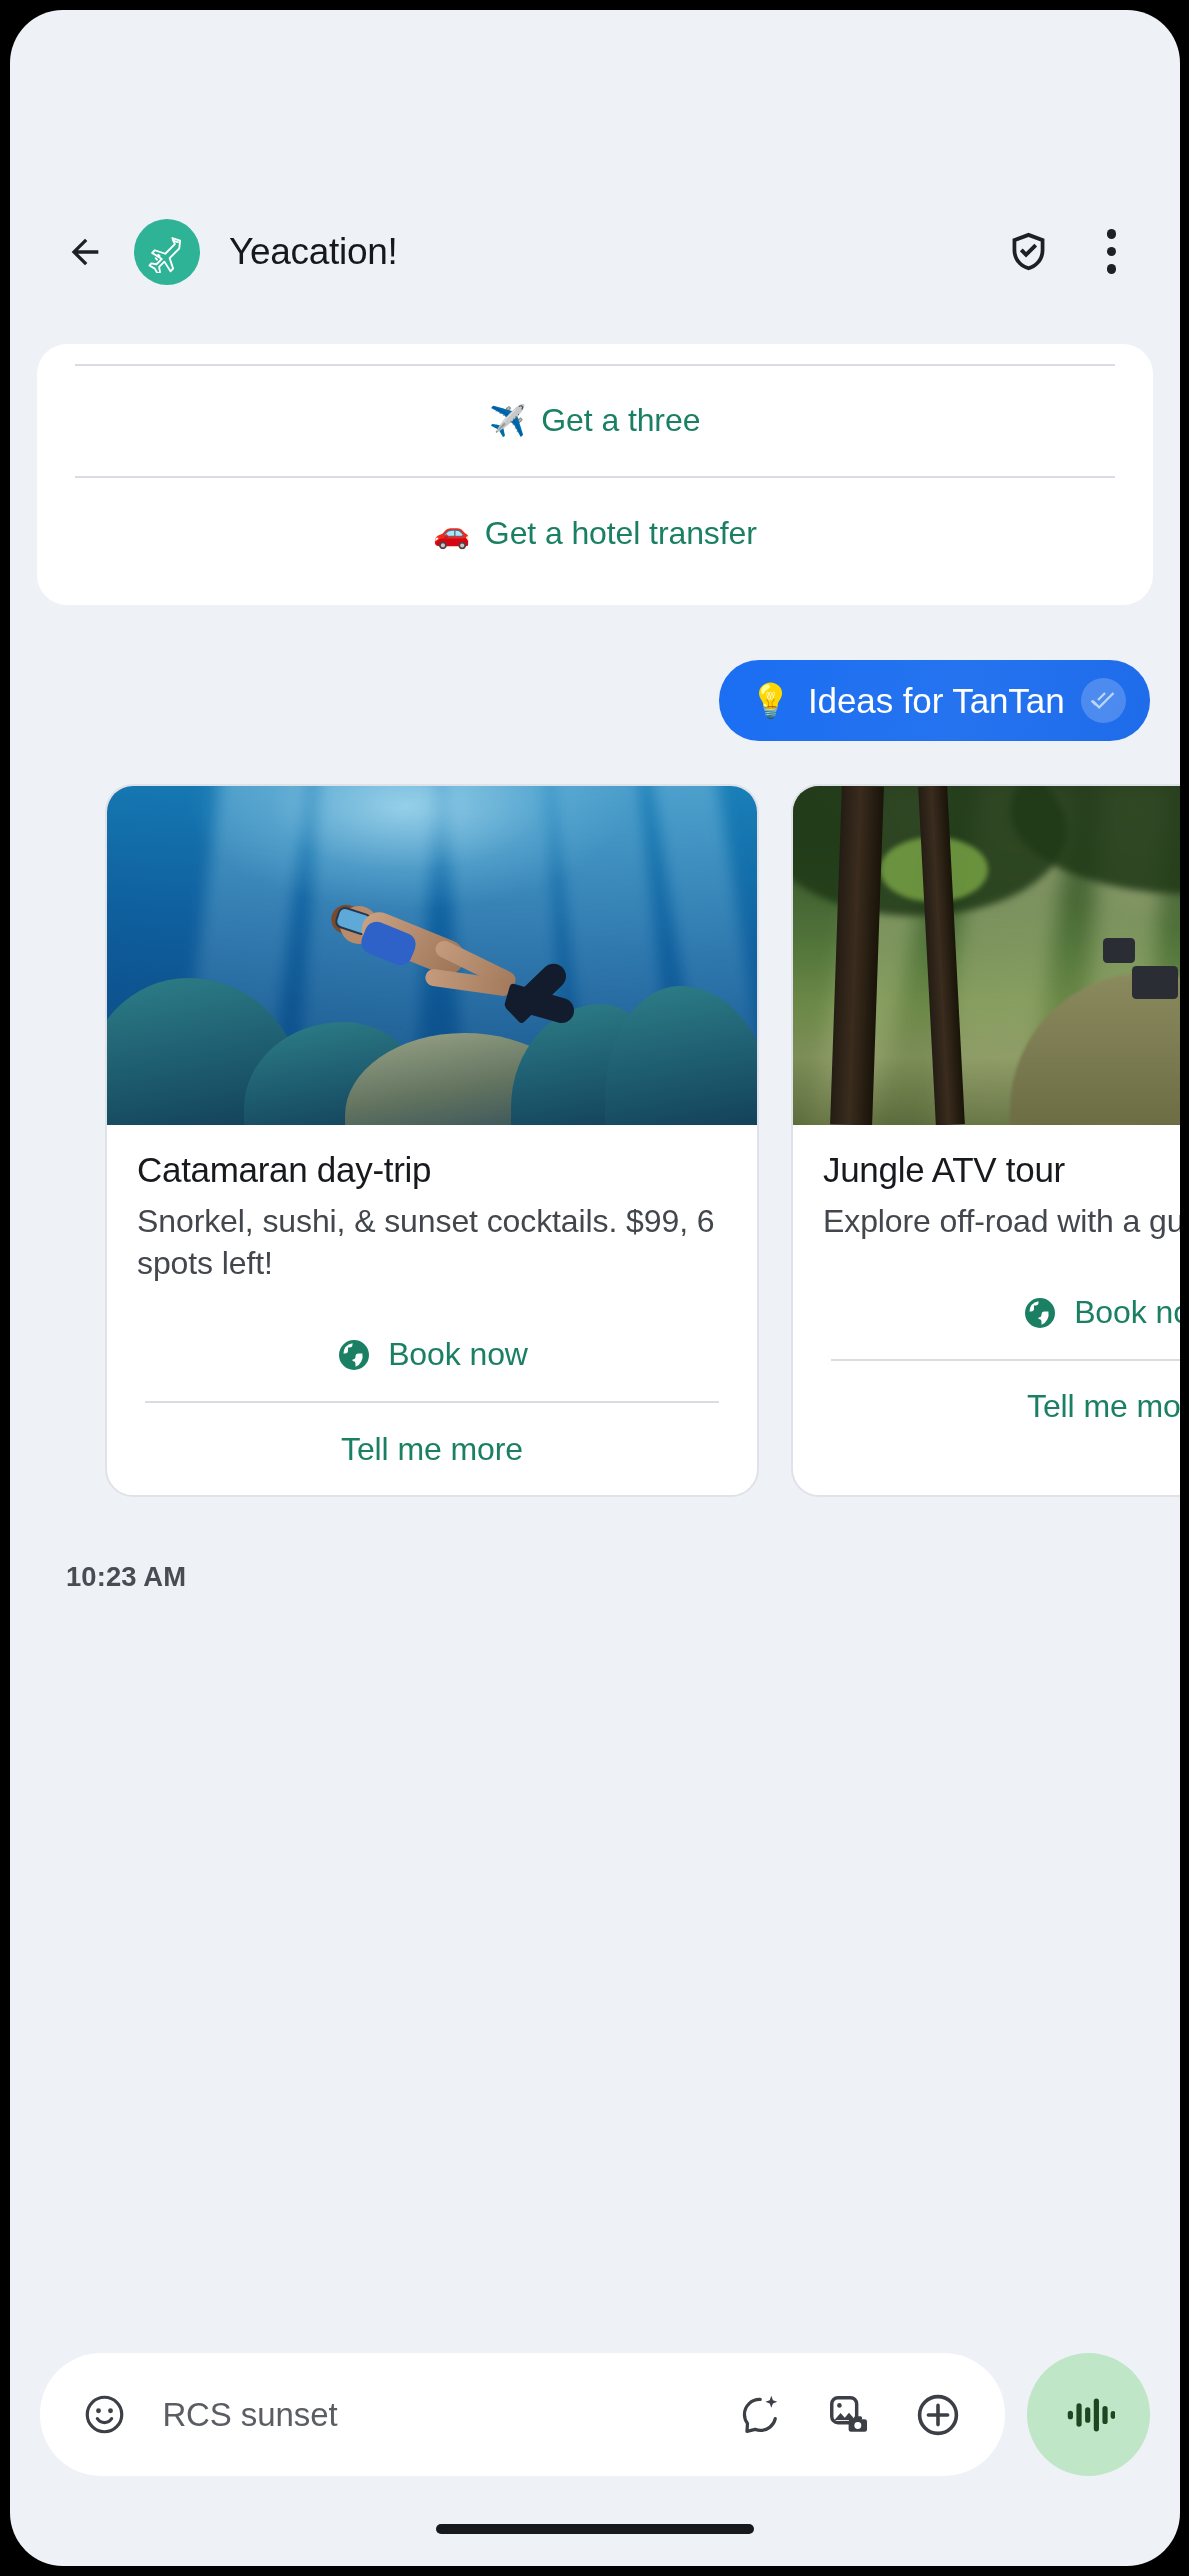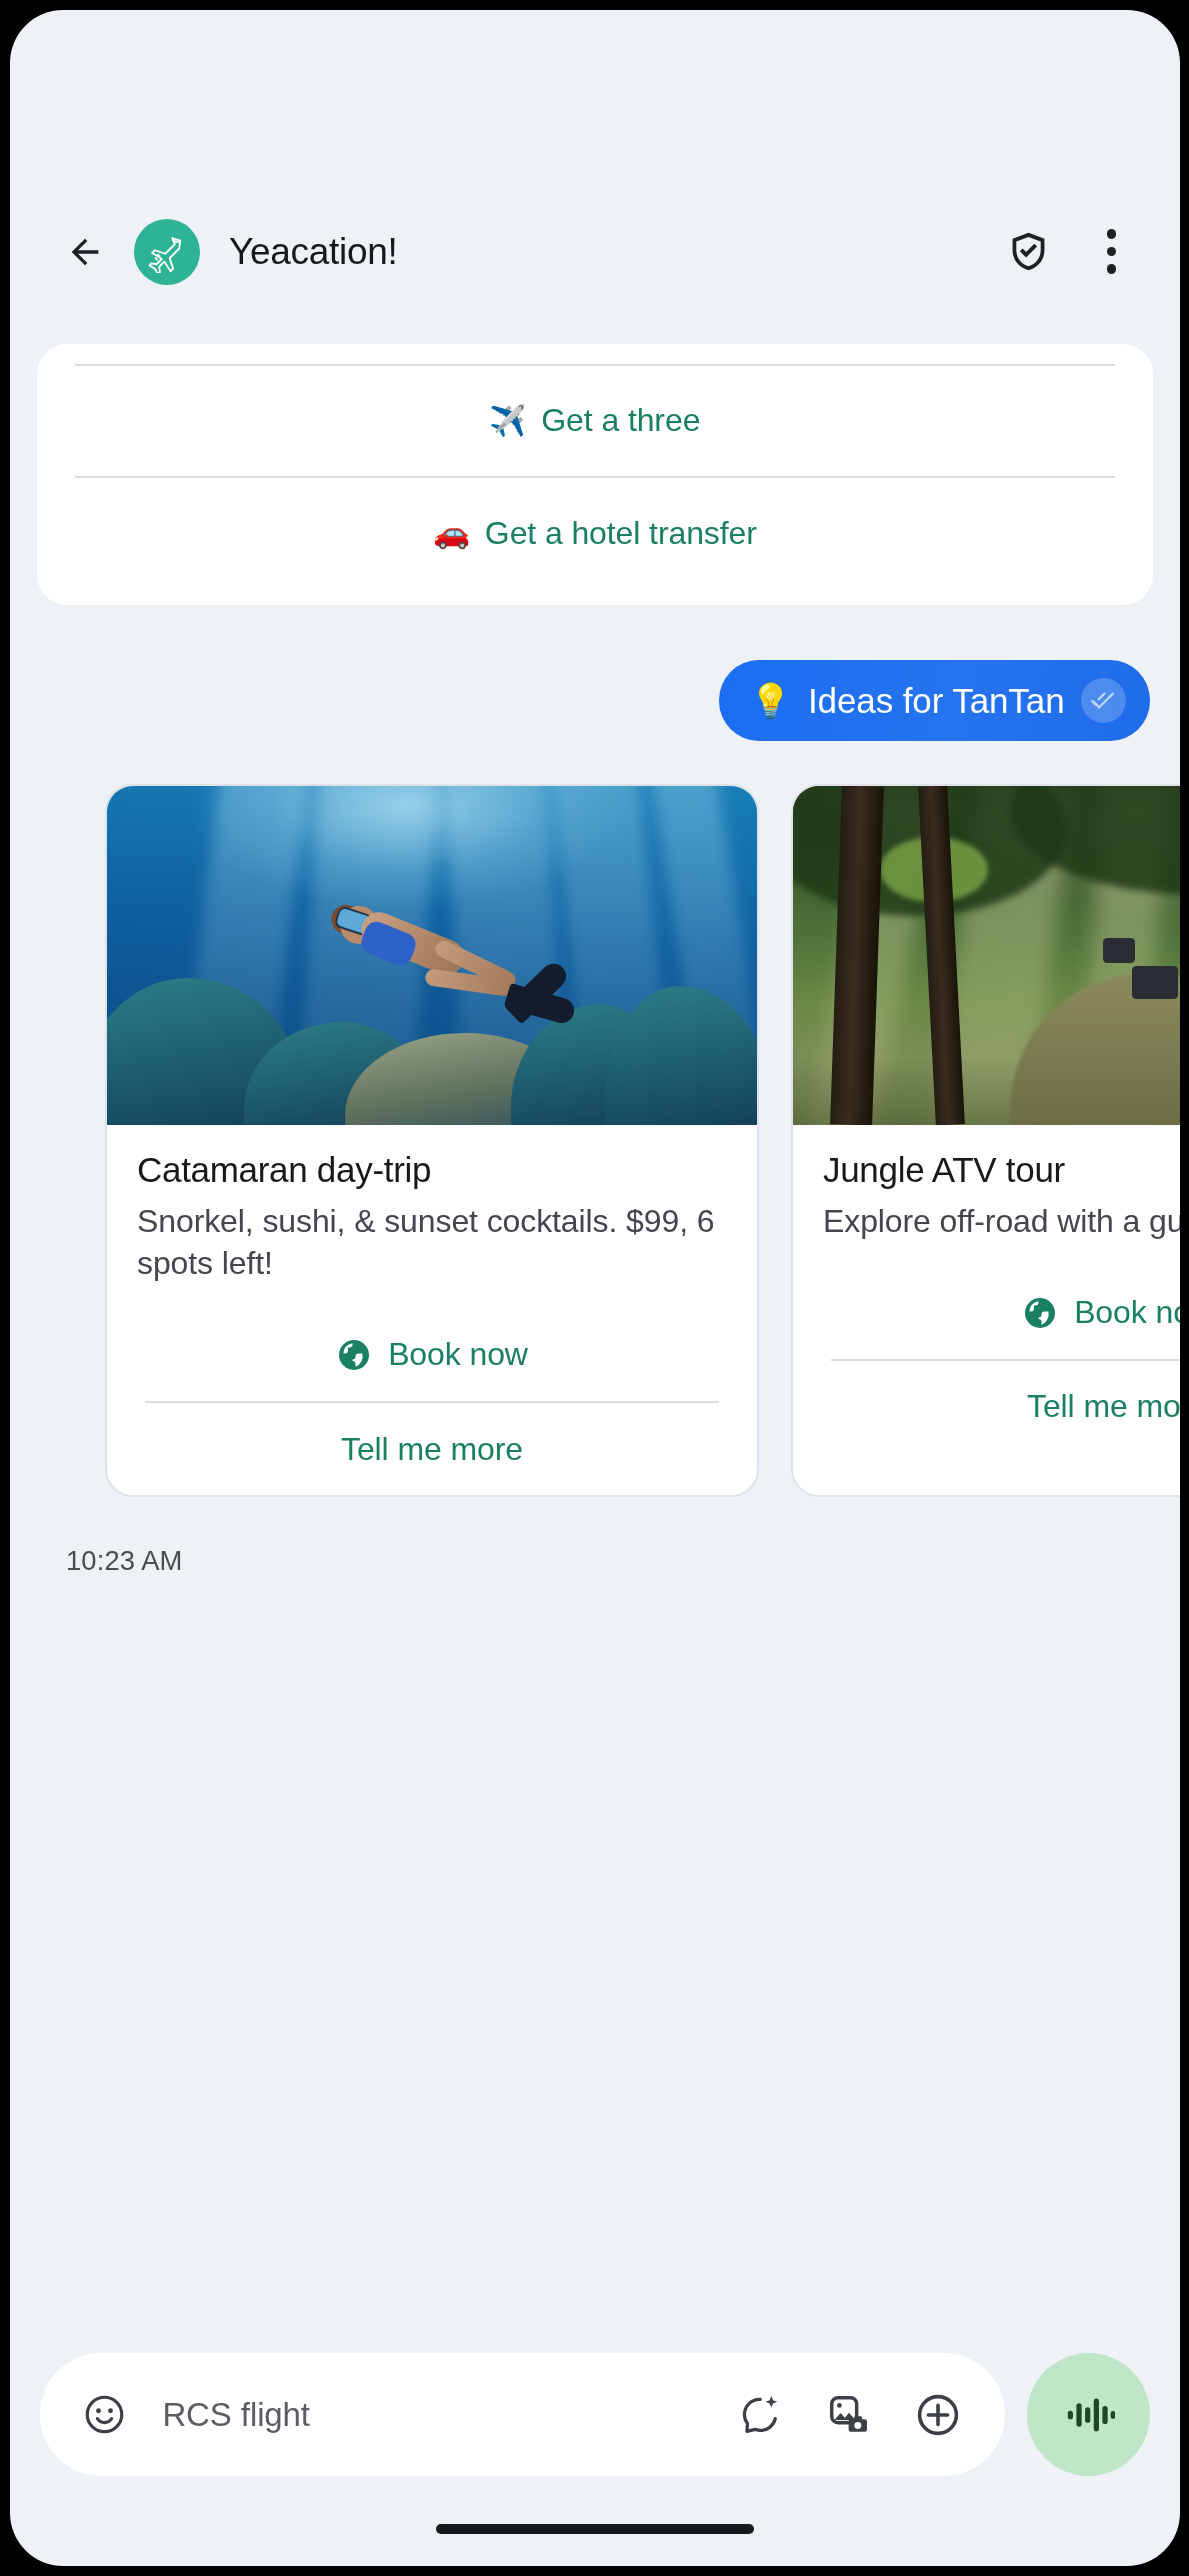--- a/index.html
+++ b/index.html
@@ -207,22 +207,22 @@
   .rcard-title { font-size: 35px; color: #17191d; letter-spacing: -0.3px; white-space: nowrap; }
   .rcard-desc { margin-top: 10px; font-size: 32px; line-height: 1.32; color: #43474d; letter-spacing: -0.1px; }
   .rcard-actions { margin-top: 24.5px; }
   .rcard-btn {
     height: 92px; display:flex; align-items:center; justify-content:center; gap: 16px;
     font-size: 32px; color: #1a7f63; letter-spacing: -0.1px; cursor: pointer;
   }
   .rcard-hr { height: 2.2px; background: #d9dce2; margin: 0 38px; }
 
   #timestamp {
-    margin: 48px 0 0 56px;
-    font-size: 27.4px; color: #494c52; letter-spacing: 0.1px;
+    margin: 64px 0 0 56px;
+    font-size: 27.4px; color: #494c52; letter-spacing: 0.1px; font-weight: bold;
   }
 
   
   #composer {
     position: absolute; left: 0; bottom: 90px;
     width: 100%; display: flex; align-items: center; padding: 0 30px; gap: 21.7px;
   }
   #input-pill {
     flex: 1; height: 123px; background: #fff; border-radius: 61px;
     display: flex; align-items: center; padding: 0 36px 0 33px; gap: 27.4px;
@@ -399,21 +399,21 @@
     <div id="composer">
       <div id="input-pill">
         <span class="comp-icon">
           <svg width="45" height="45" viewBox="0 0 24 24">
             <circle cx="12" cy="12" r="9.2" fill="none" stroke="#3c4046" stroke-width="1.7"></circle>
             <circle cx="8.8" cy="10" r="1.3" fill="#3c4046"></circle>
             <circle cx="15.2" cy="10" r="1.3" fill="#3c4046"></circle>
             <path d="M8.2 14.2c1 1.4 2.3 2.1 3.8 2.1s2.8-.7 3.8-2.1" fill="none" stroke="#3c4046" stroke-width="1.7" stroke-linecap="round"></path>
           </svg>
         </span>
-        <span id="composer-placeholder">RCS flight</span>
+        <span id="composer-placeholder">RCS sunset</span>
         <span class="comp-icon">
           <svg width="43" height="43" viewBox="0 0 24 24">
             <path d="M12.4 3.6A8.4 8.4 0 003.6 12c0 1.9.6 3.6 1.7 5L5 21.4l4.6-1.1c1 .4 2 .6 3 .6a8.4 8.4 0 008.2-6.6" fill="none" stroke="#3c4046" stroke-width="1.8" stroke-linecap="round" stroke-linejoin="round"></path>
             <path d="M18.6 1.6l.9 2.4 2.4.9-2.4.9-.9 2.4-.9-2.4-2.4-.9 2.4-.9z" fill="#3c4046"></path>
           </svg>
         </span>
         <span class="comp-icon">
           <svg width="46" height="46" viewBox="0 0 24 24">
             <rect x="3" y="3" width="13" height="13" rx="3.2" fill="none" stroke="#3c4046" stroke-width="1.8"></rect>
             <circle cx="7" cy="7" r="1.2" fill="#3c4046"></circle>

